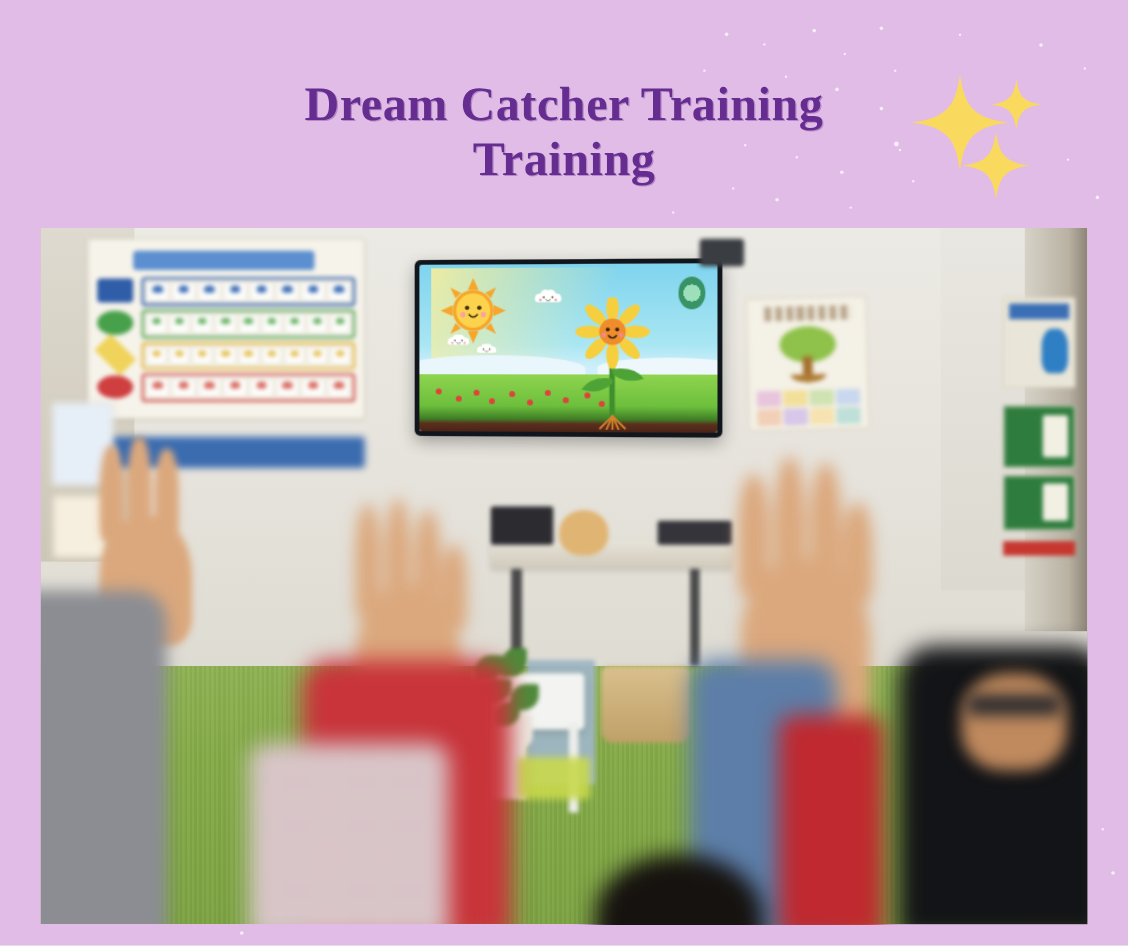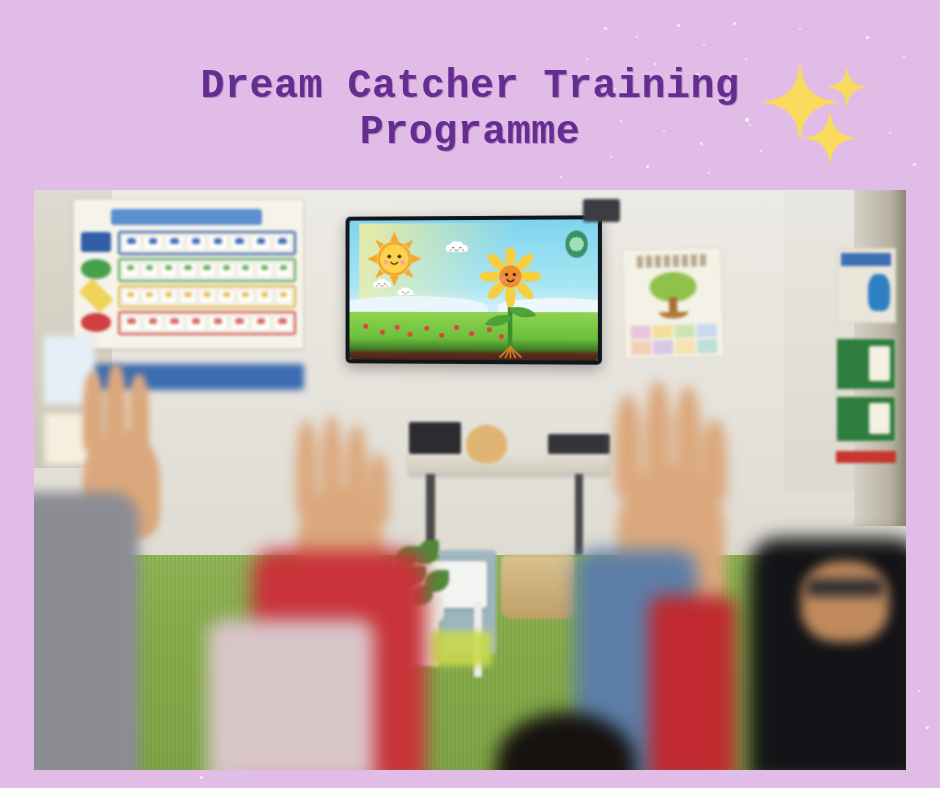--- a/index.html
+++ b/index.html
@@ -30,21 +30,21 @@
 
   
   #title-block {
     position: absolute;
     left: 0; top: 64px;
     width: 940px;
     text-align: center;
     z-index: 5;
   }
   .title-line {
-    font-family: Liberation Mono, monospace;
+    font-family: Liberation Serif, serif;
     font-weight: 700;
     font-size: 40px;
     line-height: 46px;
     letter-spacing: .5px;
     color: #662d91;
     text-shadow: 1px 1px 0 rgba(102,45,145,.35);
   }
 
   
   #photo {
@@ -389,21 +389,21 @@
     </svg>
   </div>
   <div class="sparkle" style="left:802px;top:110px;width:56px;height:56px;">
     <svg viewBox="0 0 100 100" aria-hidden="true">
       <path d="M50 0 C55 35 65 45 100 50 C65 55 55 65 50 100 C45 65 35 55 0 50 C35 45 45 35 50 0 Z" fill="#fada5e"></path>
     </svg>
   </div>
 
   <div id="title-block">
     <div class="title-line">Dream Catcher Training</div>
-    <div class="title-line">Programme</div>
+    <div class="title-line">Training</div>
   </div>
 
   <div id="photo">
     <div id="photo-scene">
 
       <div class="wall-main"></div>
       <div class="wall-left-panel"></div>
       <div class="wall-right-col"></div>
       <div class="door-frame"></div>
 

